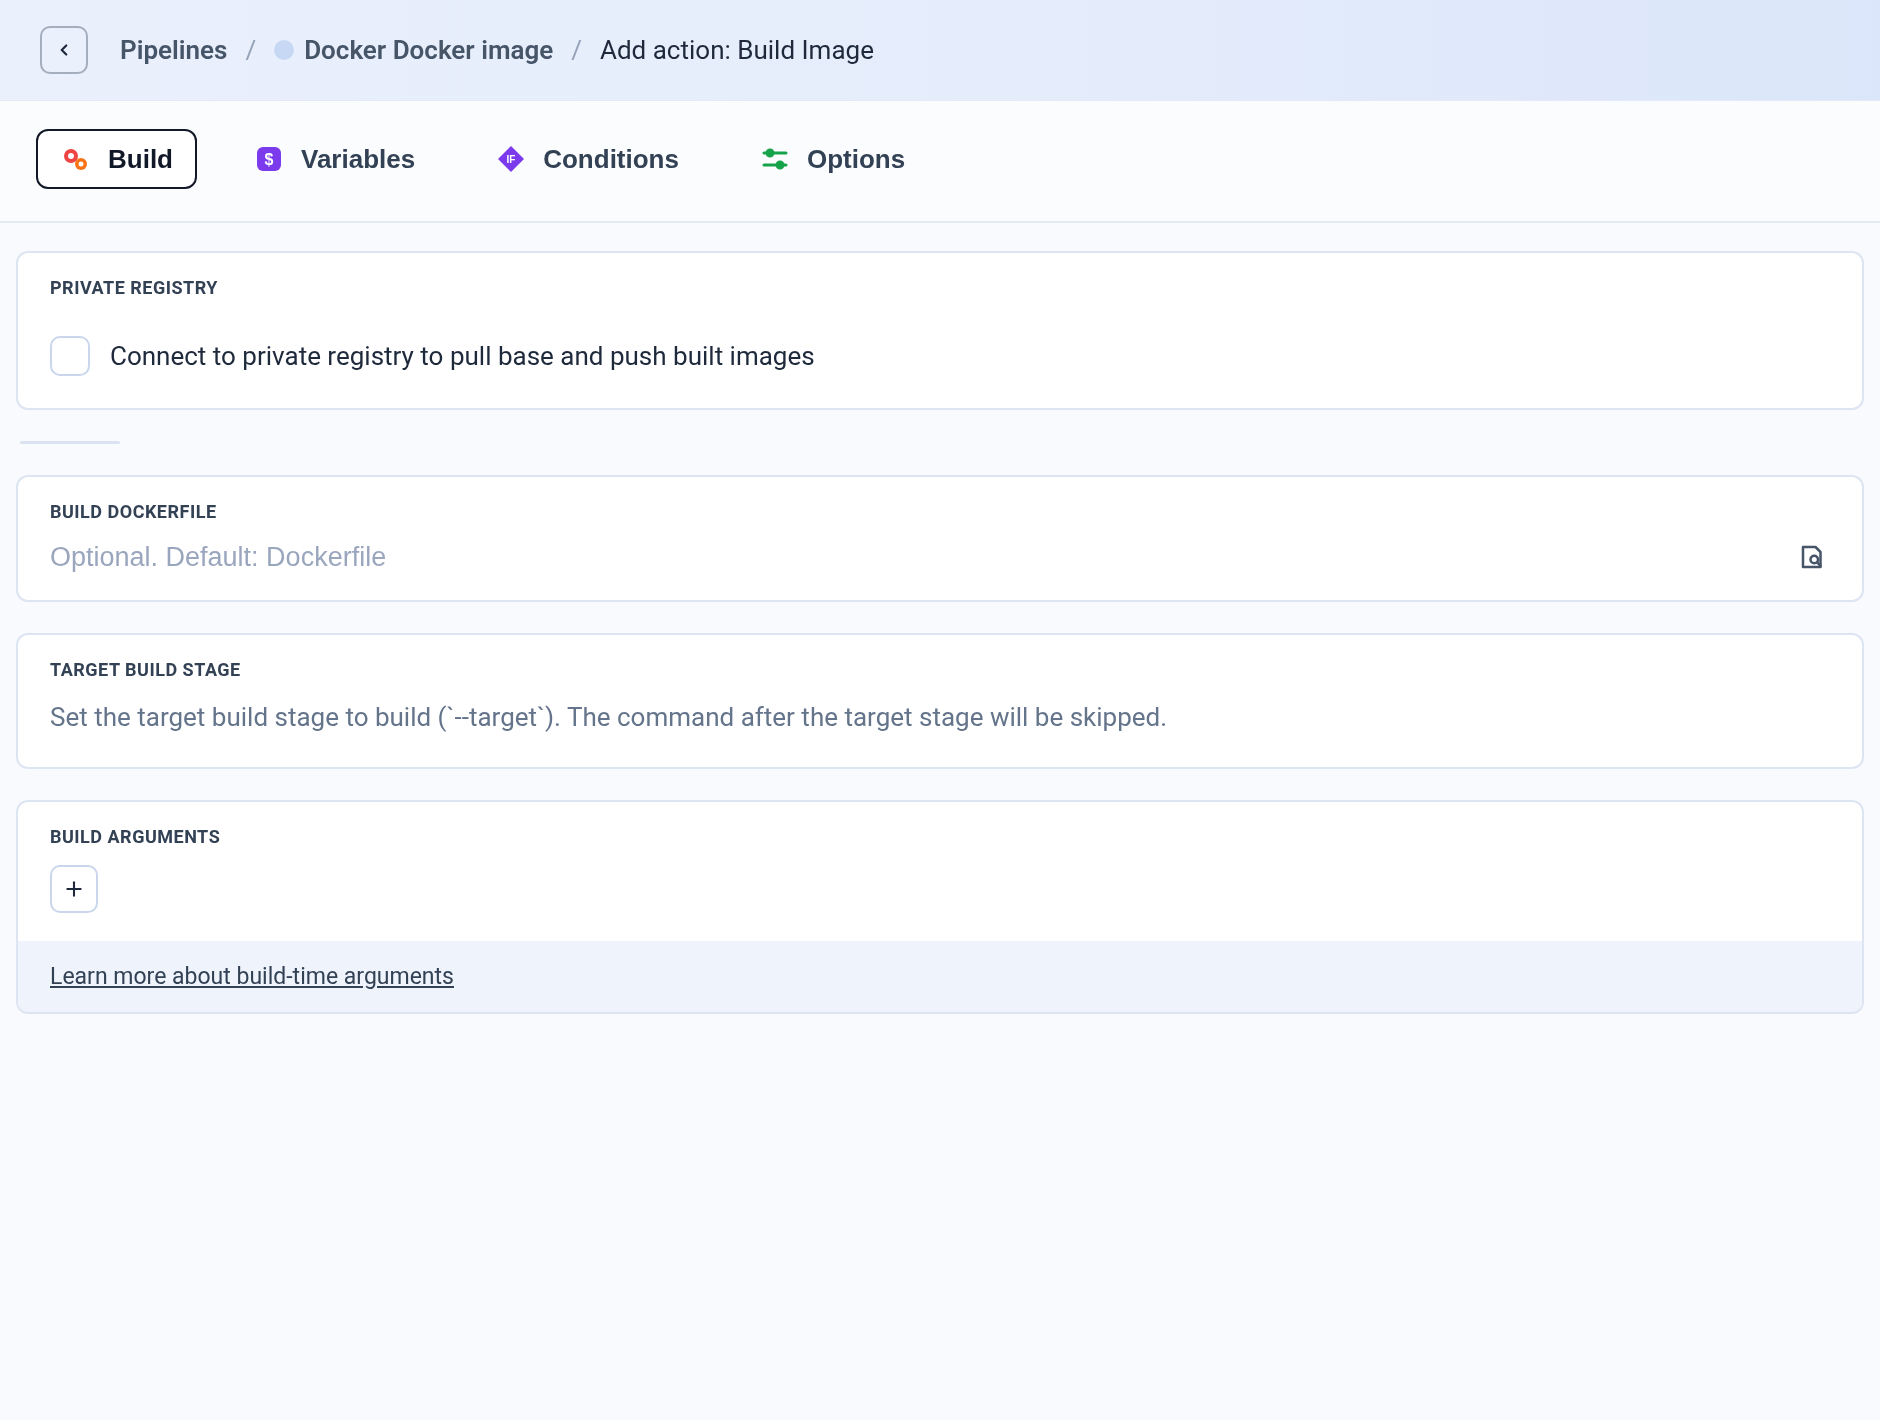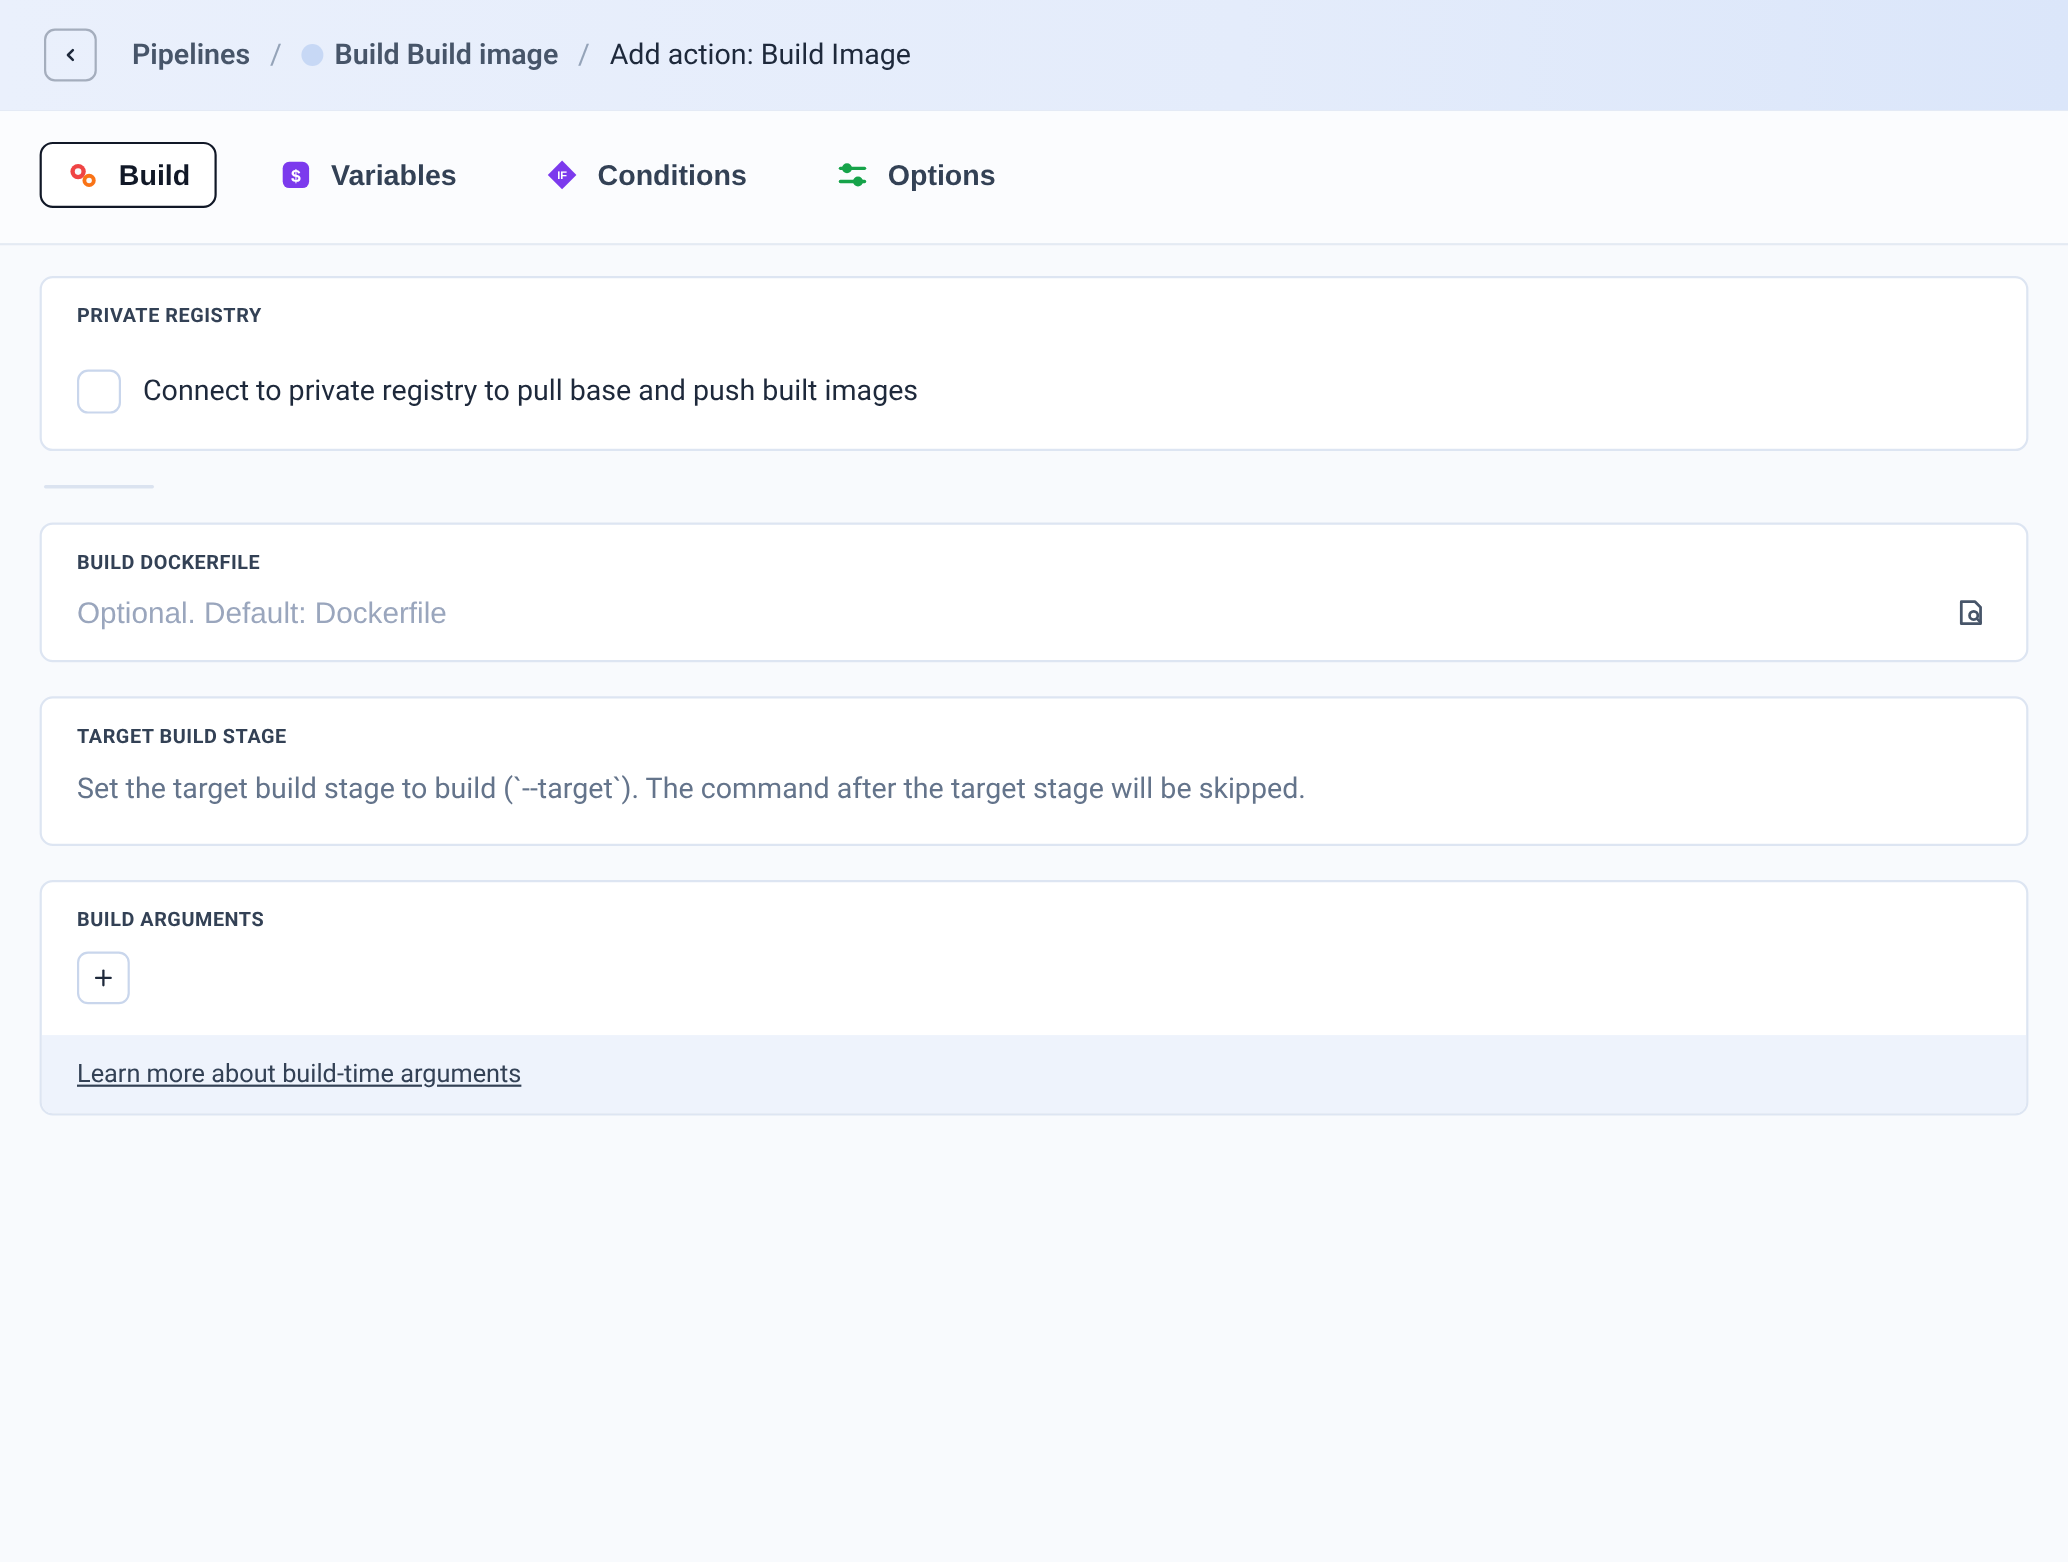--- a/index.html
+++ b/index.html
@@ -73,21 +73,21 @@
   }
   .tab.active {
     border-color: #111827;
     background: #ffffff;
     color: #111827;
   }
   .tab-icon { display:flex; align-items:center; justify-content:center; width:32px; height:32px; }
 
   
   .content {
-    padding: 28px 36px;
+    padding: 28px 16px;
     display: flex;
     flex-direction: column;
     gap: 31px;
   }
   .card {
     background: #ffffff;
     border: 2px solid #dde5f2;
     border-radius: 12px;
     overflow: hidden;
   }
@@ -187,21 +187,21 @@
   <button class="back-btn">
     <svg viewBox="0 0 24 24" fill="none" stroke="#1e293b" stroke-width="3" stroke-linecap="round" stroke-linejoin="round">
         <polyline points="15 18 9 12 15 6"></polyline>
       </svg>
   </button>
   <div class="breadcrumb">
     <a>Pipelines</a>
     <span class="sep">/</span>
     <a class="pipeline-link">
       <span class="pipeline-dot"></span>
-      <span>Build Build image</span>
+      <span>Docker Docker image</span>
     </a>
     <span class="sep">/</span>
     <span class="current">Add action: Build Image</span>
   </div>
 </div>
 
 <div class="tabs">
   <button class="tab active">
     <span class="tab-icon">
       <svg width="32" height="32" viewBox="0 0 32 32">

